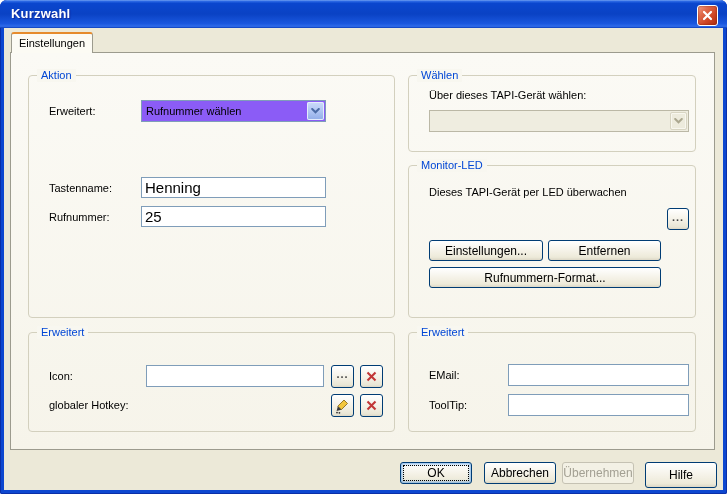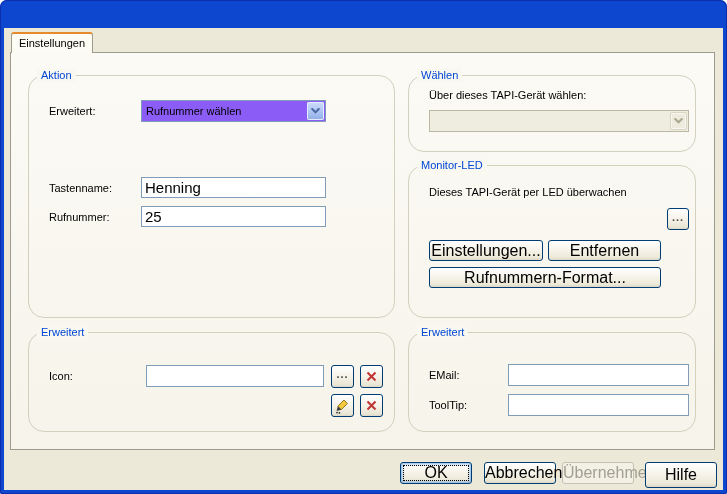--- a/index.html
+++ b/index.html
@@ -44,21 +44,21 @@
     border-radius:3px 3px 0 0;
     text-align:center;line-height:18px;cursor:default;
   }
   .tab-panel{
     position:absolute;left:10px;top:52px;width:705px;height:398px;z-index:1;
     background:linear-gradient(180deg,#FBFAF5 0%,#F6F4EA 100%);
     border:1px solid #9C9B8E;box-sizing:border-box;
   }
   .group{
     position:absolute;z-index:2;
-    border:1px solid #D3D0BE;border-radius:16px;box-sizing:border-box;
+    border:1px solid #D3D0BE;border-radius:4px;box-sizing:border-box;
   }
   .group-title{
     position:absolute;top:-7px;left:8px;
     background:#F8F7F0;padding:0 4px;color:#0046D5;line-height:13px;
   }
   .lbl{position:absolute;line-height:22px;white-space:nowrap;}
   .edit{
     position:absolute;box-sizing:border-box;height:21px;
     border:1px solid #7F9DB9;background:#fff;
     font-family:inherit;font-size:15px;color:#000;
@@ -86,21 +86,21 @@
   }
   .static-field{
     position:absolute;box-sizing:border-box;height:22px;
     border:1px solid #A9A698;background:#fff;
     display:flex;align-items:center;padding:0 4px;white-space:pre;
   }
   .xp-btn{
     position:absolute;box-sizing:border-box;height:21px;
     border:1px solid #003C74;border-radius:3px;
     background:linear-gradient(180deg,#FFFFFF 0%,#F4F1E6 55%,#EDEAD9 85%,#DCD7C6 100%);
-    font-family:inherit;font-size:16px;color:#000;
+    font-family:inherit;font-size:12px;color:#000;
     text-align:center;cursor:pointer;padding:0;
   }
   .xp-btn.default{
     box-shadow:inset 0 0 3px 1px #7EB4EA;
     outline:1px dotted #000;outline-offset:-4px;
   }
   .xp-btn.disabled{
     border-color:#C5C2B3;color:#A3A093;background:#F3F1E5;
     box-shadow:none;cursor:default;
   }
@@ -111,20 +111,28 @@
     display:flex;align-items:center;justify-content:center;cursor:pointer;
     color:#474747;font-weight:bold;letter-spacing:1px;
   }
   .desc{position:absolute;white-space:nowrap;}
 </style>
 </head>
 <body>
 
 <div class="window">
 
+  <div class="titlebar">
+    <span class="title-text">Kurzwahl</span>
+    <div class="close-btn">
+      <svg width="11" height="11" viewBox="0 0 11 11">
+        <path d="M2 2 L9 9 M9 2 L2 9" stroke="#fff" stroke-width="2.2" stroke-linecap="round" fill="none"></path>
+      </svg>
+    </div>
+  </div>
 
   <div class="client"></div>
 
   <div class="tab">
     <span>Einstellungen</span>
   </div>
   <div class="tab-panel"></div>
 
   <div class="group" style="left:28px;top:75px;width:367px;height:243px;">
     <span class="group-title">Aktion</span>
@@ -172,20 +180,21 @@
     <span class="lbl" style="left:20px;top:32px;">Icon:</span>
     <input type="text" class="edit" style="left: 117px; top: 32px; width: 178px; height: 22px;" value="">
     <div class="icon-btn" style="left:302px;top:32px;">
       <span style="margin-top:-5px;">...</span>
     </div>
     <div class="icon-btn" style="left:331px;top:32px;">
       <svg width="13" height="13" viewBox="0 0 13 13">
         <path d="M2.5 2.5 L10.5 10.5 M10.5 2.5 L2.5 10.5" stroke="#C23636" stroke-width="2.1" fill="none"></path>
       </svg>
     </div>
+    <span class="lbl" style="left:20px;top:61px;">globaler Hotkey:</span>
     <div class="icon-btn" style="left:302px;top:61px;">
       <svg width="15" height="16" viewBox="0 0 15 16">
         <path d="M9 2 L12.5 5.5 L6.3 11.7 L2.8 8.2 Z" fill="#F3C73E" stroke="#7E5E10" stroke-width="0.8"></path>
         <path d="M2.8 8.2 L6.3 11.7 L1.6 13 Z" fill="#3A3A3A"></path>
         <circle cx="2" cy="14.6" r="0.9" fill="#333"></circle>
         <circle cx="4.4" cy="14.8" r="0.9" fill="#333"></circle>
       </svg>
     </div>
     <div class="icon-btn" style="left:331px;top:61px;">
       <svg width="13" height="13" viewBox="0 0 13 13">

